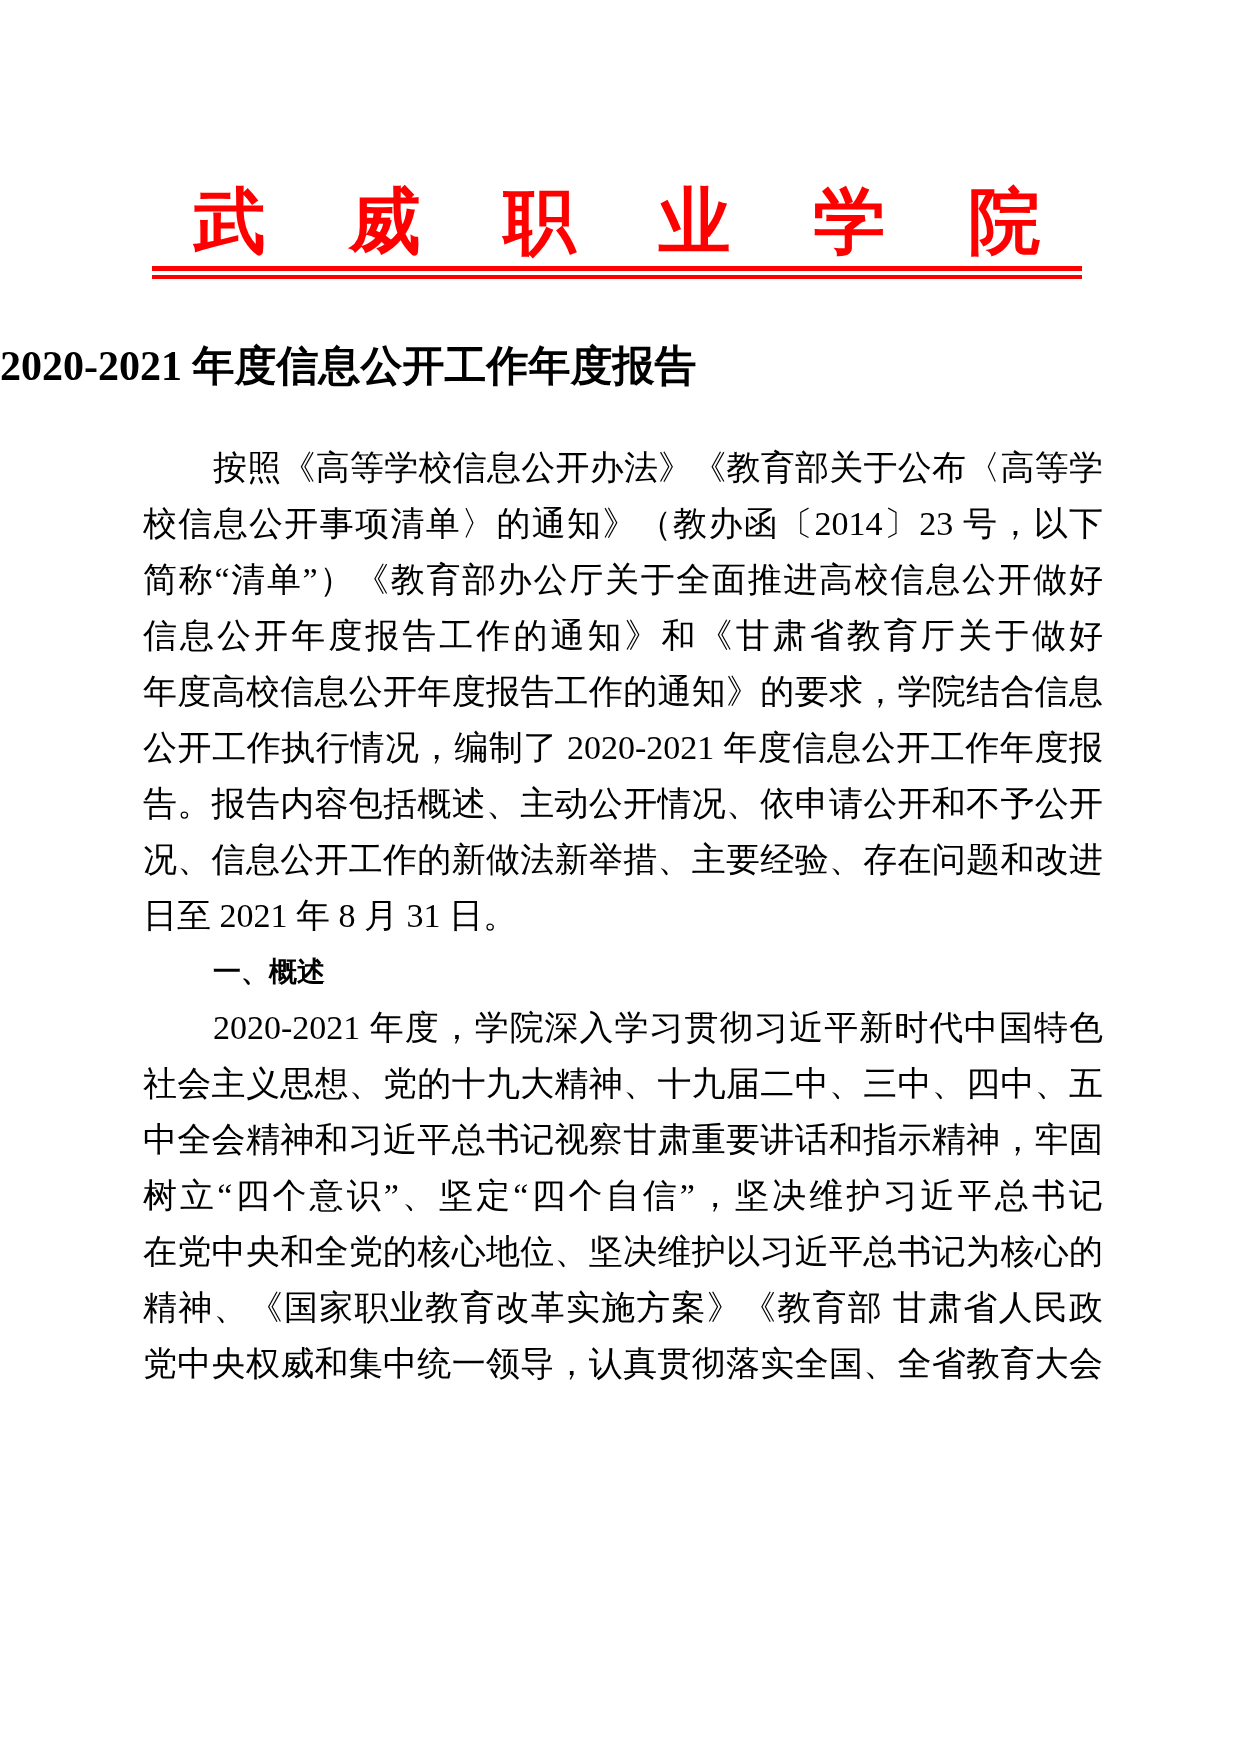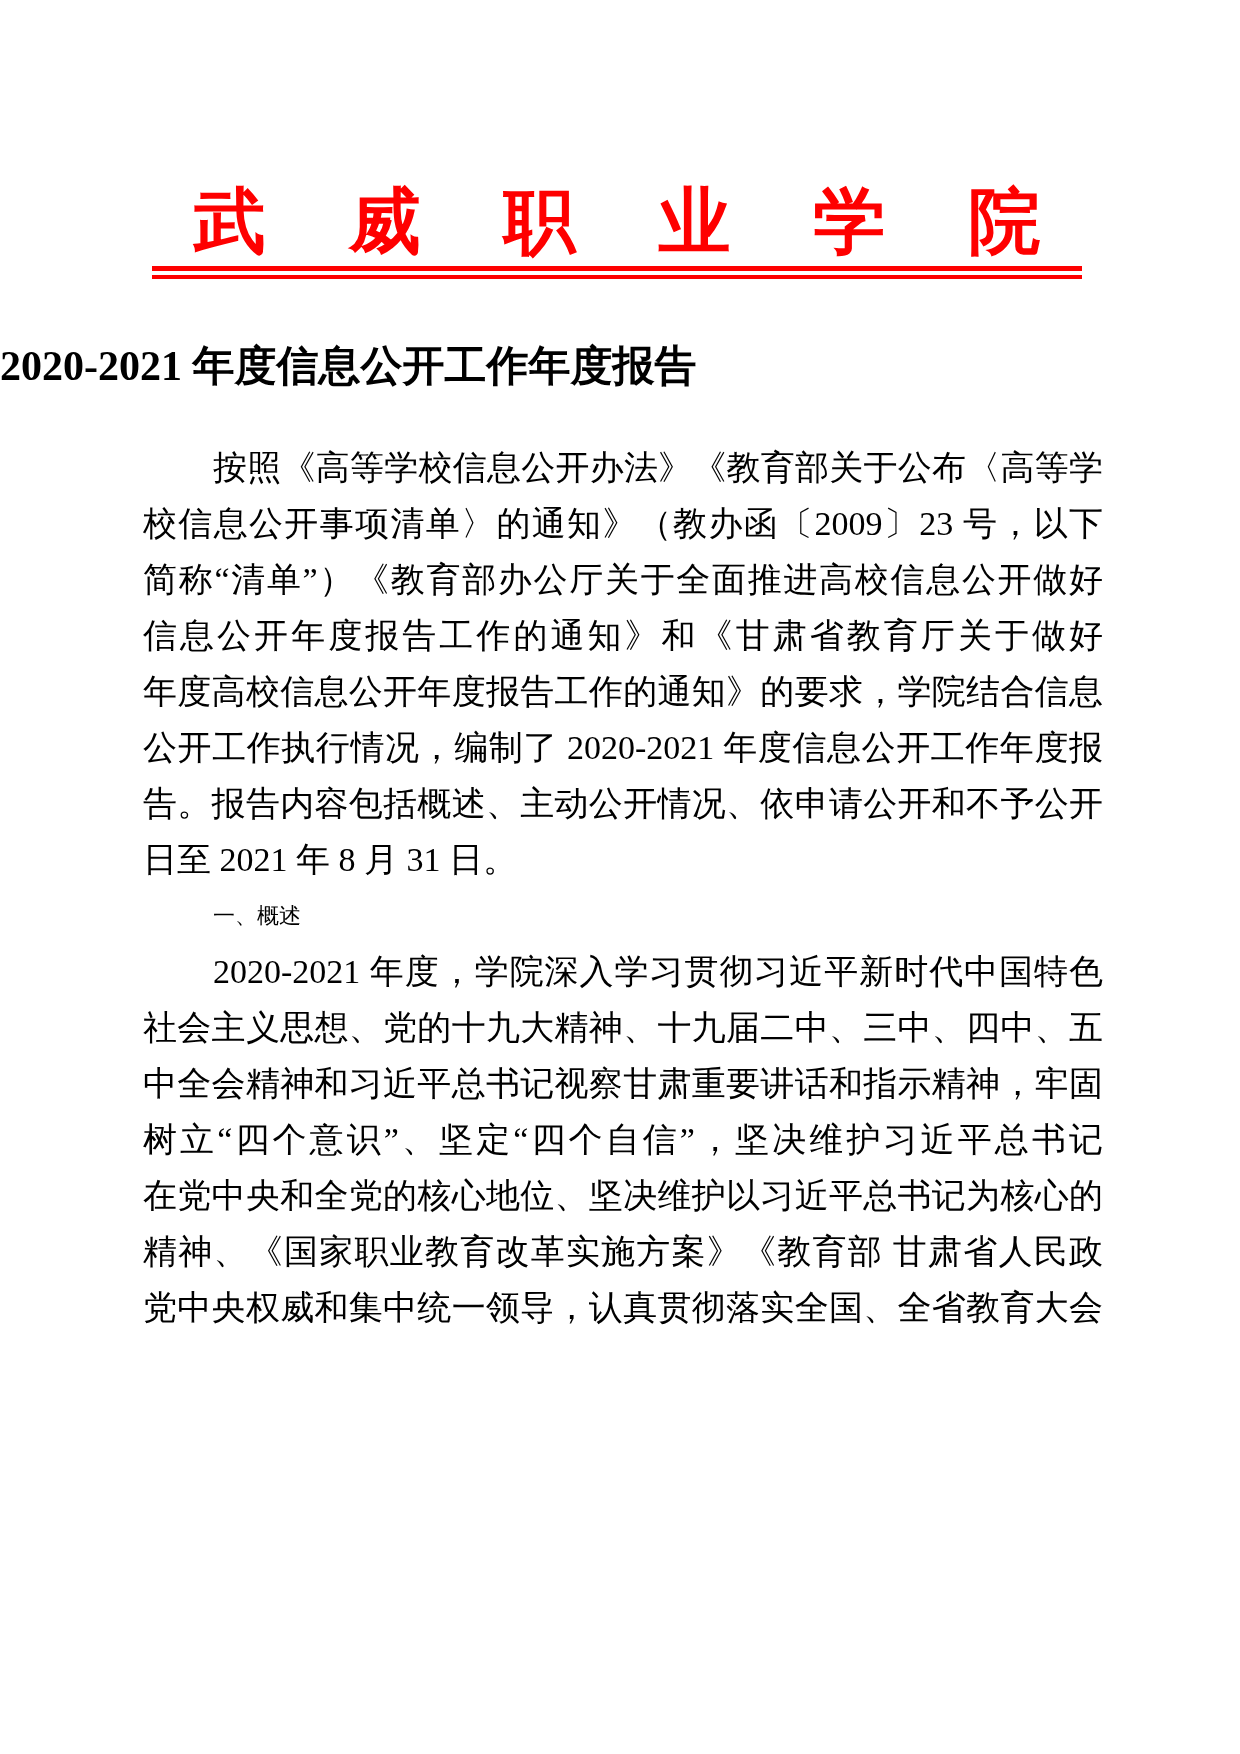--- a/index.html
+++ b/index.html
@@ -68,22 +68,22 @@
     text-align-last: justify;
     text-justify: inter-character;
   }
   .bl.ind { text-indent: 70px; }
   .bl.end {
     text-align: center;
     text-align-last: left;
   }
   .bl.heading {
     font-family: "Liberation Sans", "DejaVu Sans", sans-serif;
-    font-weight: normal;
-    font-size: 22px;
+    font-weight: bold;
+    font-size: 28px;
     text-align: center;
     text-align-last: left;
     text-indent: 70px;
   }
 </style>
 </head>
 <body>
 
 <div class="page">
 
@@ -97,26 +97,27 @@
       <span>院</span>
     </div>
     <div class="double-rule"></div>
   </div>
 
   <h1 class="doc-title">2020-2021 年度信息公开工作年度报告</h1>
 
   <div class="body-text">
 
     <div class="bl ind">按照《高等学校信息公开办法》《教育部关于公布〈高等学</div>
-    <div class="bl">校信息公开事项清单〉的通知》（教办函〔2009〕23 号，以下</div>
+    <div class="bl">校信息公开事项清单〉的通知》（教办函〔2014〕23 号，以下</div>
     <div class="bl">简称“清单”）《教育部办公厅关于全面推进高校信息公开做好</div>
     <div class="bl">信息公开年度报告工作的通知》和《甘肃省教育厅关于做好 2021</div>
     <div class="bl">年度高校信息公开年度报告工作的通知》的要求，学院结合信息</div>
     <div class="bl">公开工作执行情况，编制了 2020-2021 年度信息公开工作年度报</div>
     <div class="bl">告。报告内容包括概述、主动公开情况、依申请公开和不予公开</div>
+    <div class="bl">况、信息公开工作的新做法新举措、主要经验、存在问题和改进</div>
     <div class="bl end">日至 2021 年 8 月 31 日。</div>
 
     <div class="bl heading">一、概述</div>
 
     <div class="bl ind">2020-2021 年度，学院深入学习贯彻习近平新时代中国特色</div>
     <div class="bl">社会主义思想、党的十九大精神、十九届二中、三中、四中、五</div>
     <div class="bl">中全会精神和习近平总书记视察甘肃重要讲话和指示精神，牢固</div>
     <div class="bl">树立“四个意识”、坚定“四个自信”，坚决维护习近平总书记</div>
     <div class="bl">在党中央和全党的核心地位、坚决维护以习近平总书记为核心的</div>
     <div class="bl">精神、《国家职业教育改革实施方案》《教育部 甘肃省人民政</div>

